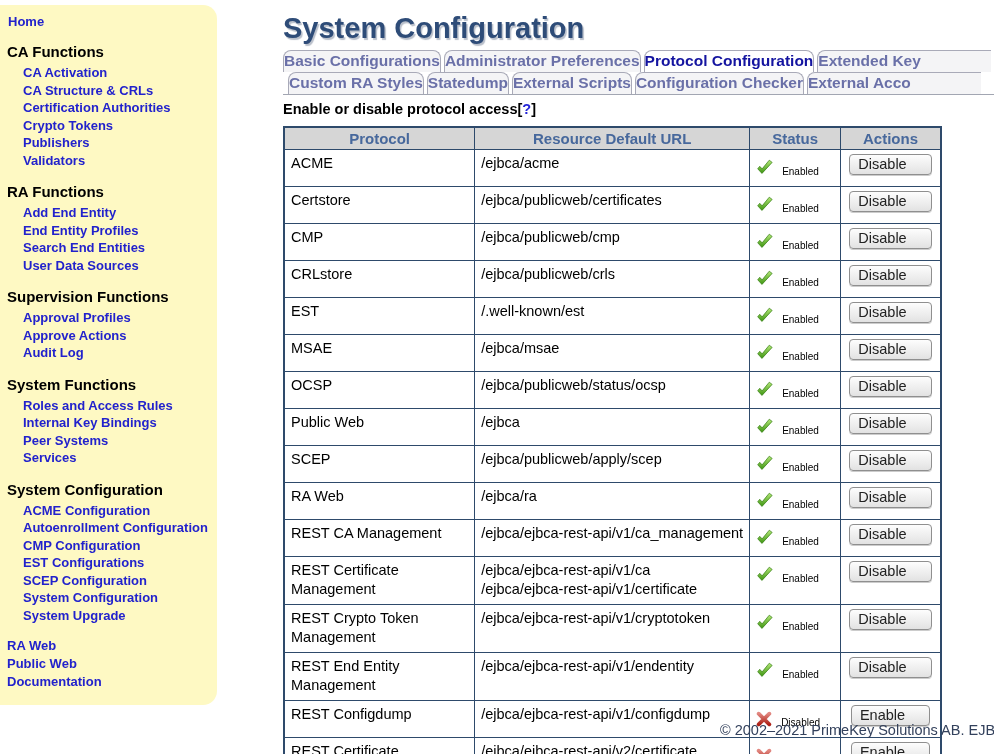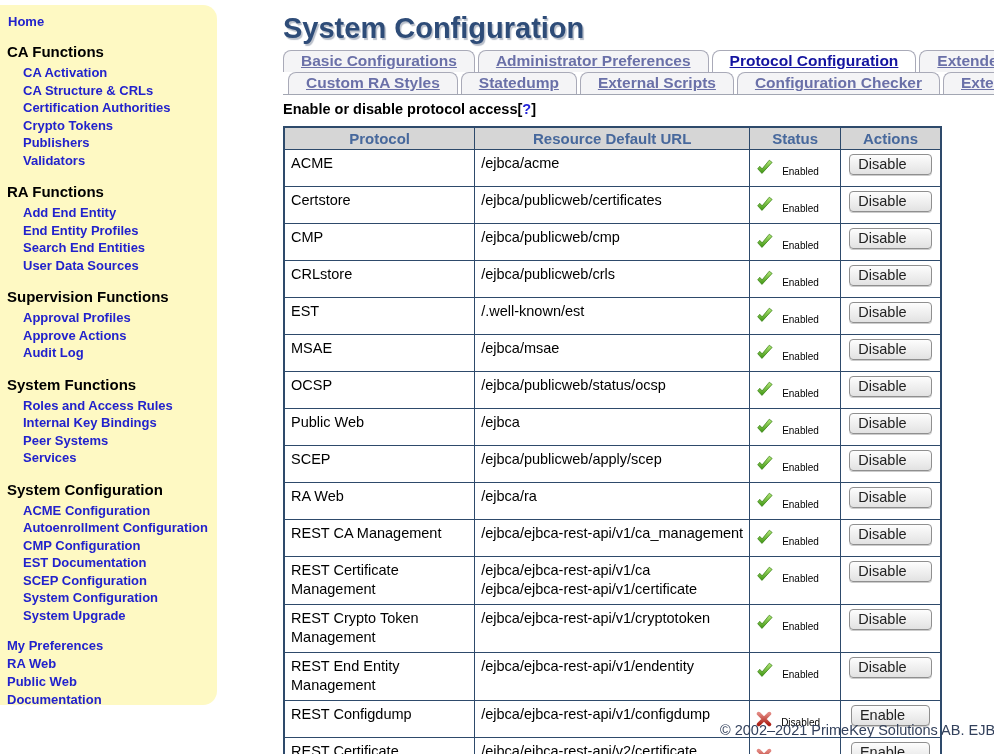--- a/index.html
+++ b/index.html
@@ -24,23 +24,23 @@
 
   
   .main{position:absolute; left:283px; top:0; width:711px;}
   h1.page-title{margin-top:12px; font-size:29px; font-weight:bold; color:var(--title);
     text-shadow:1.5px 1.5px 1px #b9bfca; letter-spacing:0;}
 
   .tabs{margin-top:5px; border-bottom:1px solid #a2a6b2; padding-bottom:0; width:711px;}
   .tab-row{white-space:nowrap; height:22px;}
   .tab-row.second{margin-left:5px;}
   .tab{display:inline-block; vertical-align:bottom; height:22px; line-height:20px;
-    padding:0 17px; margin-right:3px; background:#f4f4f6; border:1px solid #a9aab8;
+    padding:0 0; margin-right:3px; background:#f4f4f6; border:1px solid #a9aab8;
     border-bottom:none; border-radius:8px 8px 0 0; font-size:15.5px; font-weight:bold;
-    color:var(--tab-inactive-text); cursor:pointer;text-decoration:underline;}
+    color:var(--tab-inactive-text); cursor:pointer;}
   .tab.active{background:#fff; color:var(--tab-active-text);}
   .tab-row .tab:last-child{padding-right:70px; border-right:none; border-top-right-radius:0;}
 
   .caption{margin-top:6px; font-size:14.5px; font-weight:bold; color:#000;}
   .caption .help{color:#2525d8; text-decoration:none; cursor:pointer;}
 
   table.protocols{margin-top:9px; border-collapse:collapse; width:659px;
     border:2px solid var(--table-border);}
   table.protocols th, table.protocols td{border:1px solid var(--table-border);}
   table.protocols th{background:#d6d6d6; color:var(--header-text); font-size:15px;
@@ -84,27 +84,26 @@
       <a class="side-link">Audit Log</a>
       <div class="side-title">System Functions</div>
       <a class="side-link">Roles and Access Rules</a>
       <a class="side-link">Internal Key Bindings</a>
       <a class="side-link">Peer Systems</a>
       <a class="side-link">Services</a>
       <div class="side-title">System Configuration</div>
       <a class="side-link">ACME Configuration</a>
       <a class="side-link">Autoenrollment Configuration</a>
       <a class="side-link">CMP Configuration</a>
-      <a class="side-link">EST Documentation</a>
+      <a class="side-link">EST Configurations</a>
       <a class="side-link">SCEP Configuration</a>
       <a class="side-link">System Configuration</a>
       <a class="side-link">System Upgrade</a>
     </div>
   <div class="side-bottom" id="sb-bottom">
-      <a class="side-link">My Preferences</a>
       <a class="side-link">RA Web</a>
       <a class="side-link">Public Web</a>
       <a class="side-link">Documentation</a>
     </div>
 </div>
 
 <div class="main">
   <h1 class="page-title">System Configuration</h1>
 
   <div class="tabs" id="tabs">

